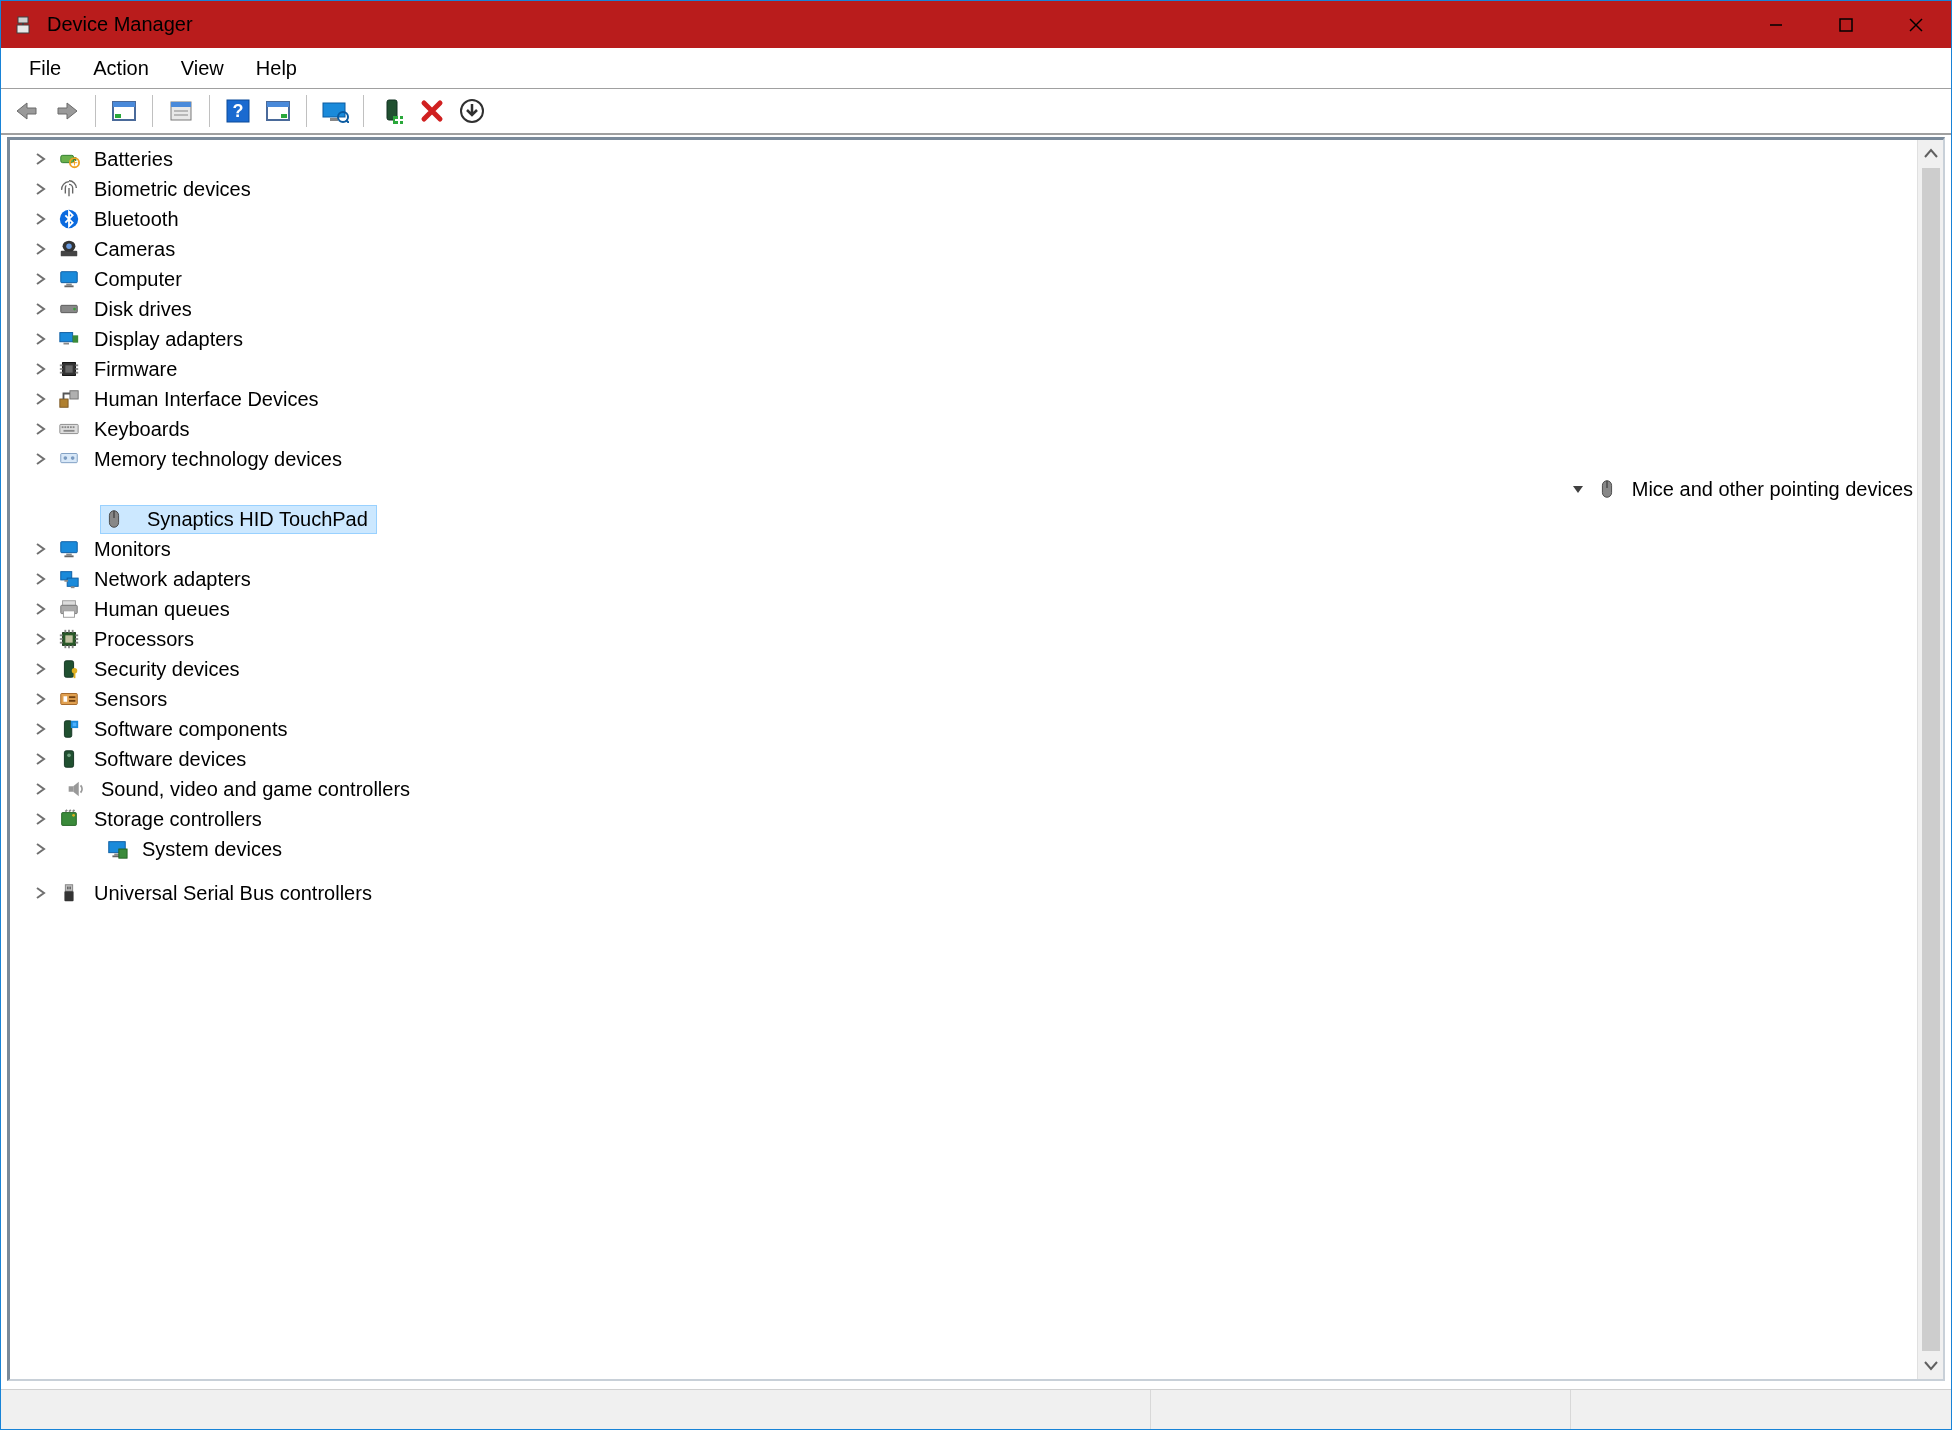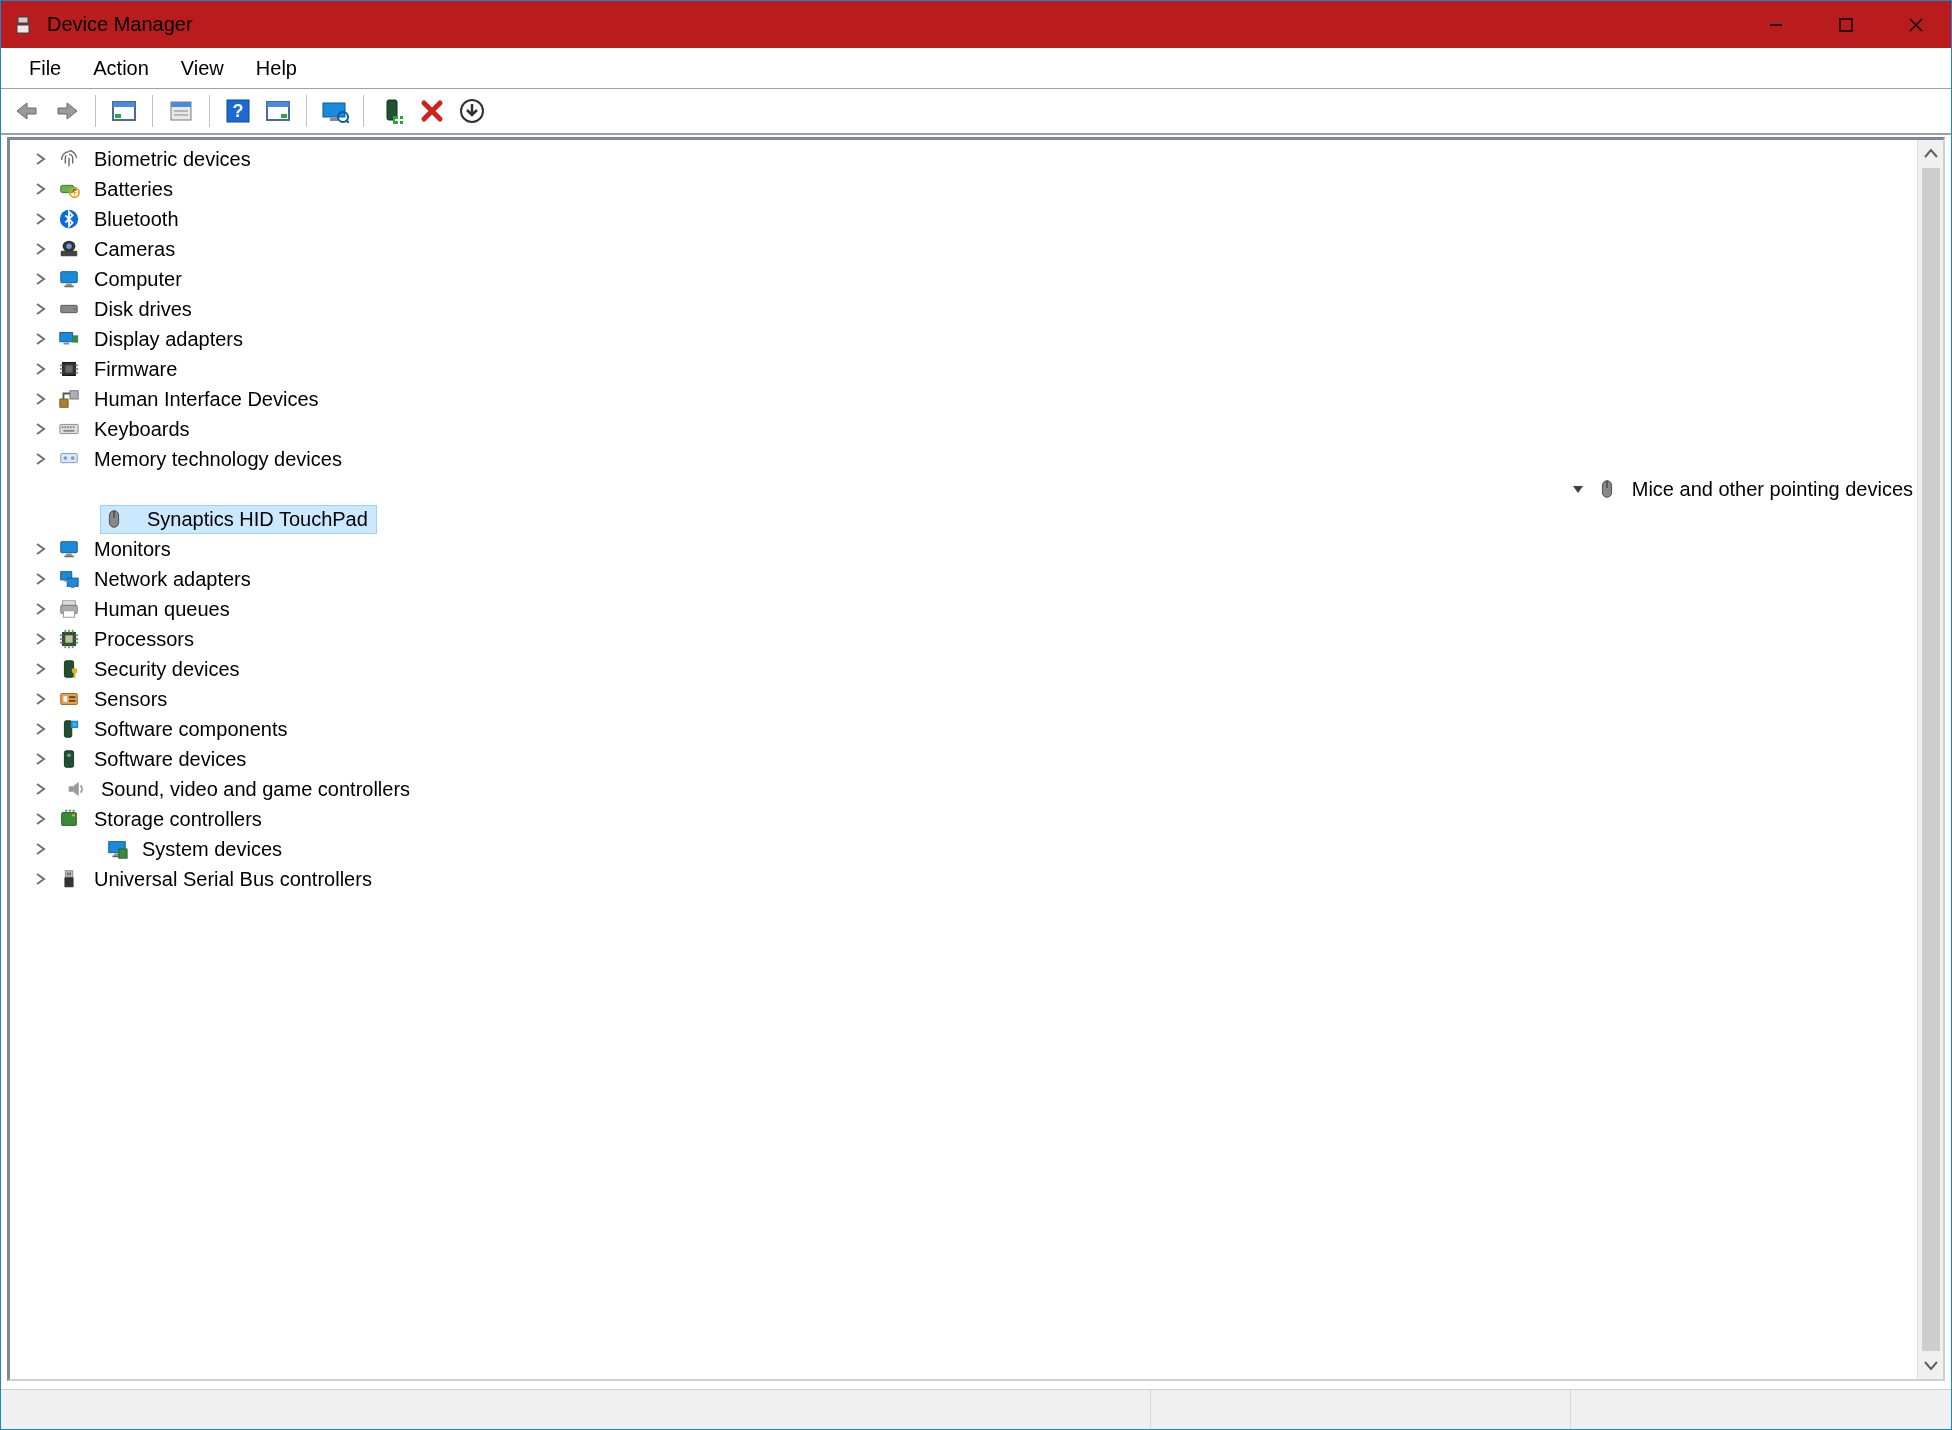--- a/index.html
+++ b/index.html
@@ -259,42 +259,42 @@
   <div class="tree" id="device-tree">
       <div class="tree-row" style="padding-left: 0px;">
         <span class="expander">
           <svg width="12" height="12">
             <path d="M3 1 L10 6 L3 11" fill="none" stroke="#707070" stroke-width="2"></path>
           </svg>
         </span>
         <span class="node-label-wrap">
           <span class="node-icon">
             <svg width="22" height="22" viewBox="0 0 24 24">
-              <path d="M12 3a8 8 0 0 1 8 8M6 7a8 8 0 0 1 6-3M4 13a8 8 0 0 1 2-6M12 7a4 4 0 0 1 4 4v6M8 17v-6a4 4 0 0 1 1-3M12 11v9" fill="none" stroke="#666" stroke-width="1.5"></path>
-            </svg>
-          </span>
-          <span class="node-label">Biometric devices</span>
-        </span>
-      </div>
-      <div class="tree-row" style="padding-left: 0px;">
-        <span class="expander">
-          <svg width="12" height="12">
-            <path d="M3 1 L10 6 L3 11" fill="none" stroke="#707070" stroke-width="2"></path>
-          </svg>
-        </span>
-        <span class="node-label-wrap">
-          <span class="node-icon">
-            <svg width="22" height="22" viewBox="0 0 24 24">
               <rect x="3" y="8" width="14" height="8" rx="2" fill="#6ab04c" stroke="#2a7a2a"></rect>
               <rect x="17" y="10" width="3" height="4" fill="#2a7a2a"></rect>
               <circle cx="18" cy="16" r="5" fill="none" stroke="#f0a020" stroke-width="2"></circle>
               <path d="M18 13v6M15 16h6" stroke="#f0a020" stroke-width="1"></path>
             </svg>
           </span>
           <span class="node-label">Batteries</span>
+        </span>
+      </div>
+      <div class="tree-row" style="padding-left: 0px;">
+        <span class="expander">
+          <svg width="12" height="12">
+            <path d="M3 1 L10 6 L3 11" fill="none" stroke="#707070" stroke-width="2"></path>
+          </svg>
+        </span>
+        <span class="node-label-wrap">
+          <span class="node-icon">
+            <svg width="22" height="22" viewBox="0 0 24 24">
+              <path d="M12 3a8 8 0 0 1 8 8M6 7a8 8 0 0 1 6-3M4 13a8 8 0 0 1 2-6M12 7a4 4 0 0 1 4 4v6M8 17v-6a4 4 0 0 1 1-3M12 11v9" fill="none" stroke="#666" stroke-width="1.5"></path>
+            </svg>
+          </span>
+          <span class="node-label">Biometric devices</span>
         </span>
       </div>
       <div class="tree-row" style="padding-left: 0px;">
         <span class="expander">
           <svg width="12" height="12">
             <path d="M3 1 L10 6 L3 11" fill="none" stroke="#707070" stroke-width="2"></path>
           </svg>
         </span>
         <span class="node-label-wrap">
           <span class="node-icon">
@@ -675,21 +675,21 @@
             <svg width="22" height="22" viewBox="0 0 24 24">
               <rect x="3" y="4" width="18" height="12" fill="#1a8ada" stroke="#0a5aa0"></rect>
               <rect x="9" y="17" width="6" height="2" fill="#888"></rect>
               <rect x="7" y="19" width="10" height="2" fill="#666"></rect>
               <rect x="14" y="12" width="9" height="10" fill="#3a8a3a" stroke="#206020"></rect>
             </svg>
           </span>
           <span class="node-label">System devices</span>
         </span>
       </div>
-      <div class="tree-row" style="padding-left: 0px;">
+      <div class="tree-row" style="padding-left: 0px; margin-top: 14px;">
         <span class="expander">
           <svg width="12" height="12">
             <path d="M3 1 L10 6 L3 11" fill="none" stroke="#707070" stroke-width="2"></path>
           </svg>
         </span>
         <span class="node-label-wrap">
           <span class="node-icon">
             <svg width="22" height="22" viewBox="0 0 24 24">
               <rect x="8" y="3" width="8" height="7" fill="#c0c0c0" stroke="#808080"></rect>
               <rect x="7" y="10" width="10" height="11" rx="1" fill="#333"></rect>

